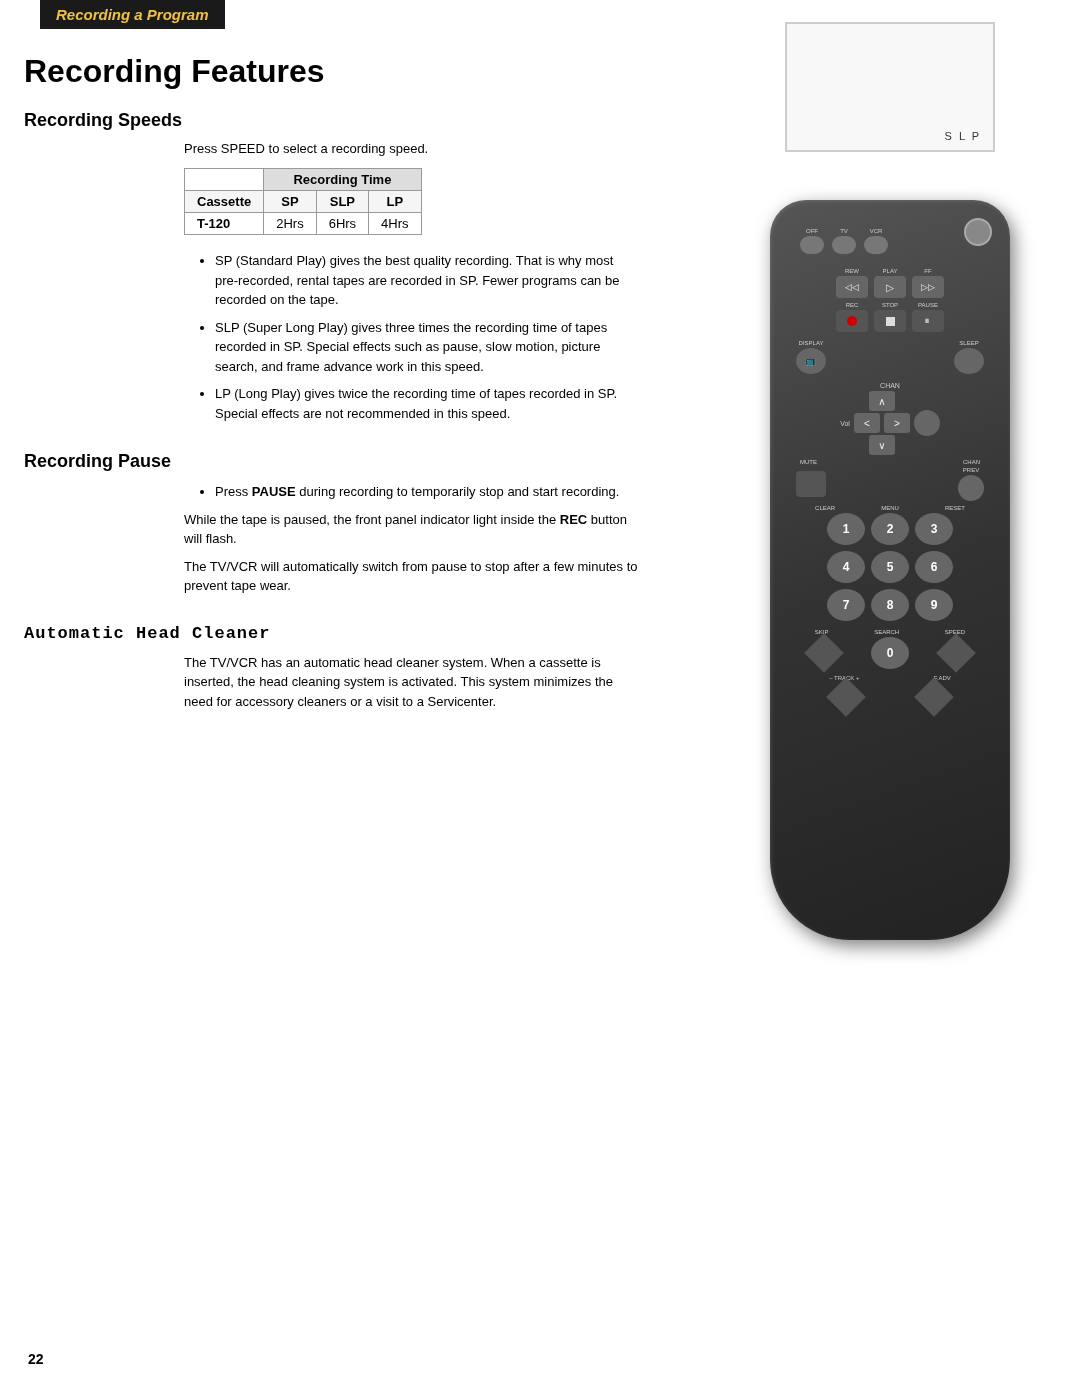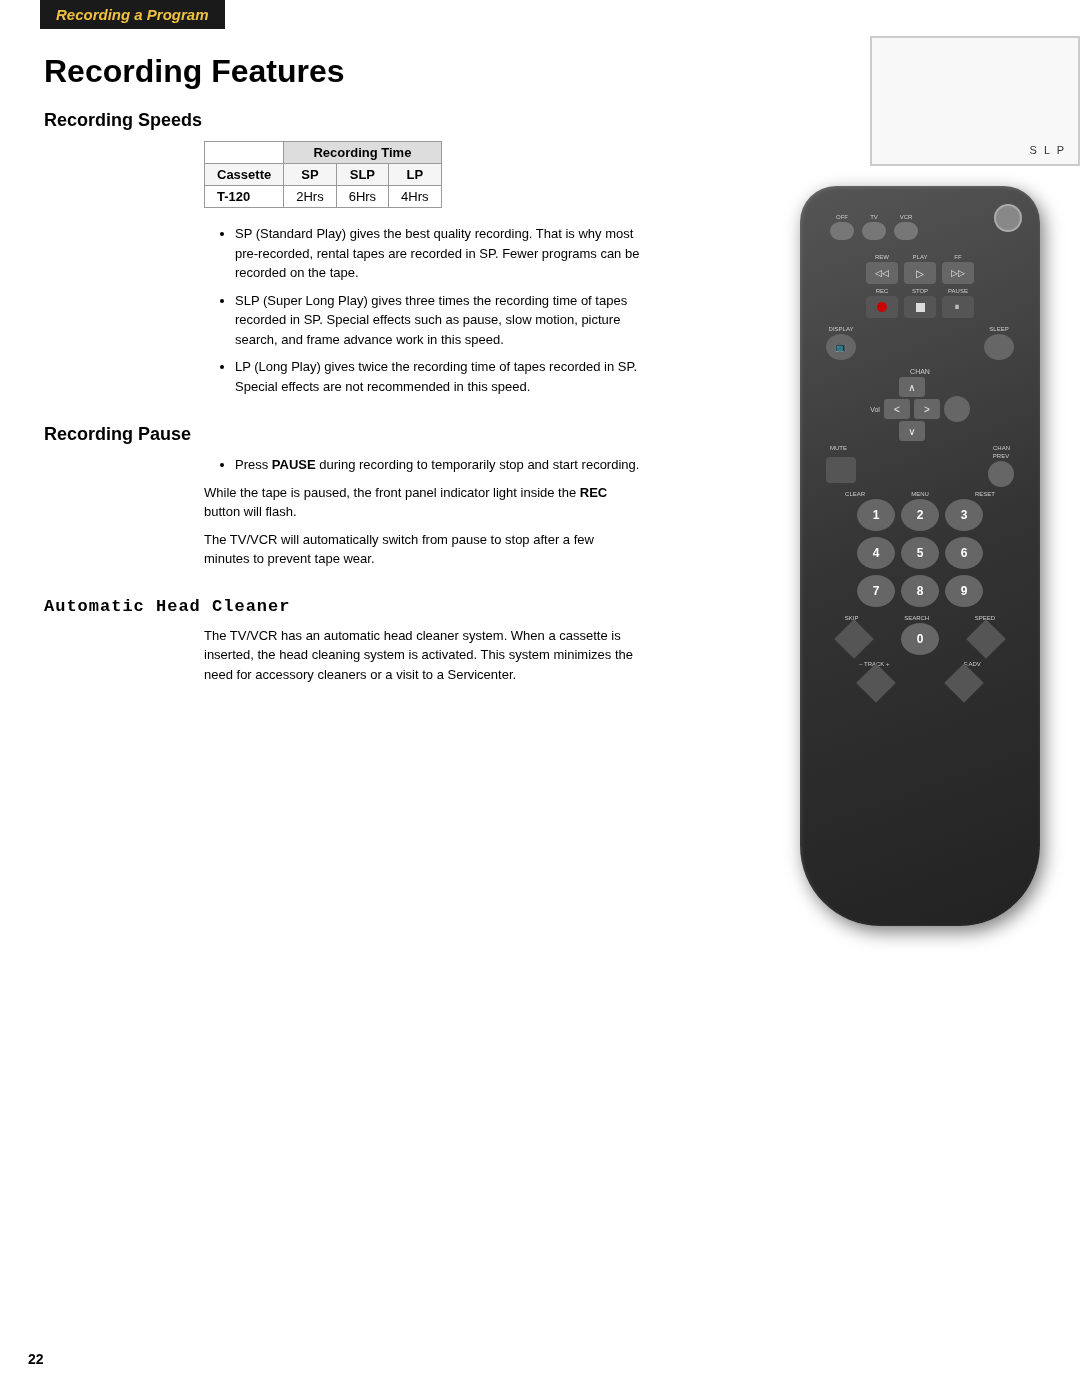--- a/index.html
+++ b/index.html
@@ -22,21 +22,21 @@
       margin-top: 0;
     }
     .header-bar span {
       color: #f0c040;
       font-style: italic;
       font-weight: bold;
       font-size: 15px;
     }
 
     .page-content {
-      padding: 24px 40px 40px 44px;
+      padding: 24px 40px 40px 24px;
       max-width: 680px;
     }
 
     h1.page-title {
       font-size: 32px;
       font-weight: bold;
       margin-bottom: 20px;
       font-family: Arial, Helvetica, sans-serif;
     }
 
@@ -119,22 +119,23 @@
 
     
     .right-panel {
       position: absolute;
       top: 0;
       right: 0;
       width: 380px;
       height: 1397px;
       display: flex;
       flex-direction: column;
-      align-items: flex-end;
-      padding-top: 36px;
+      align-items: center;
+      padding-top: 22px;
+      gap: 28px;
     }
 
     
     .vcr-display-box {
       width: 210px;
       height: 130px;
       border: 2px solid #ccc;
       background: #f8f8f8;
       position: relative;
       margin-bottom: 10px;
@@ -240,20 +241,21 @@
   <span>Recording a Program</span>
 </div>
 
 
 <div class="page-content">
 
   <h1 class="page-title">Recording Features</h1>
 
   <div class="section">
     <h2 class="section-title">Recording Speeds</h2>
+    <p class="intro-text">Press SPEED to select a recording speed.</p>
 
     <div class="recording-table-wrap">
       <table class="recording-table">
         <thead>
           <tr>
             <th class="rec-time-header" colspan="1" style="background:#fff; border:1px solid #999;"></th>
             <th class="rec-time-header" colspan="3">Recording Time</th>
           </tr>
           <tr>
             <th class="col-header cassette-col">Cassette</th>

